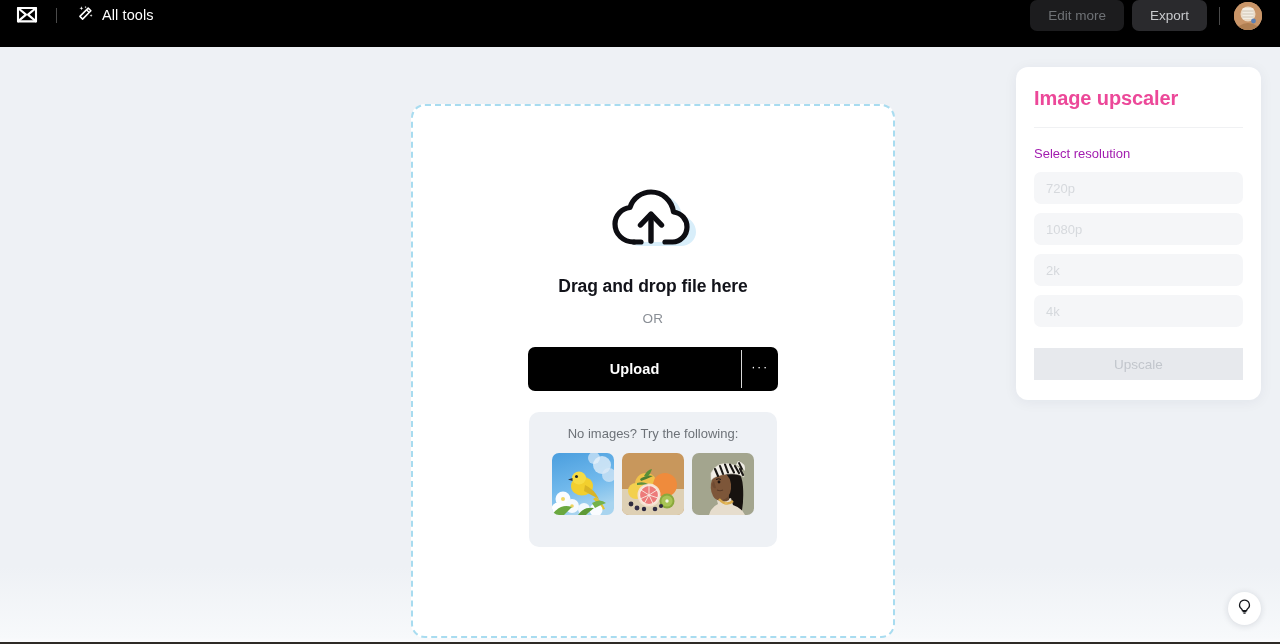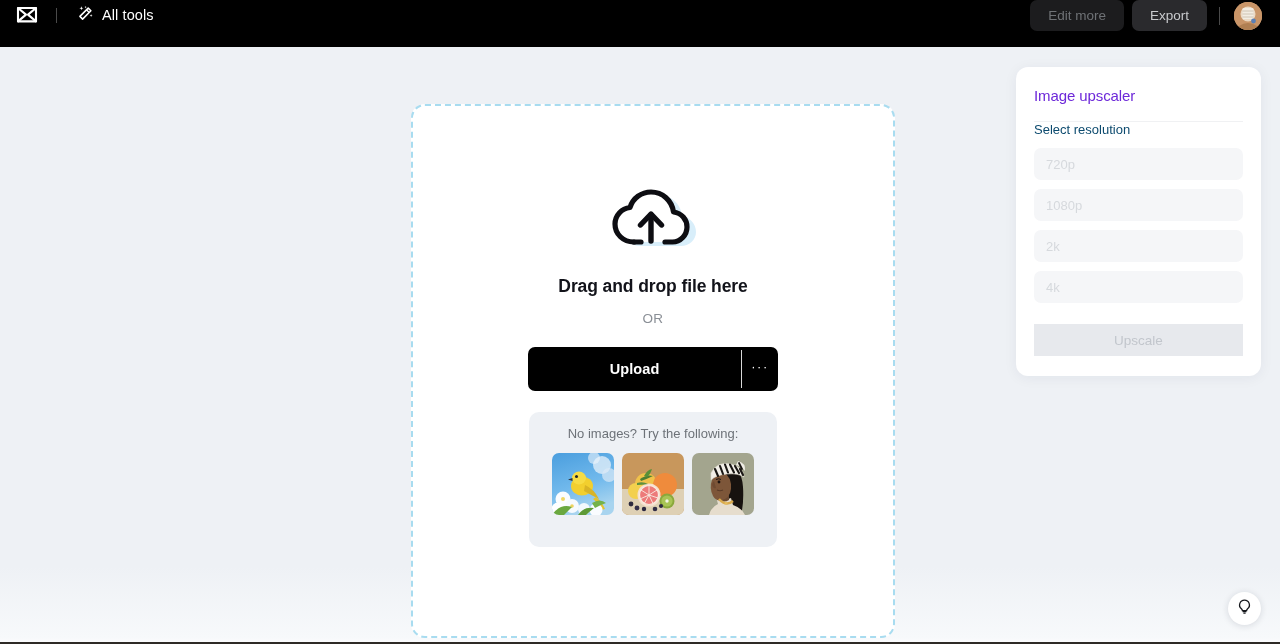--- a/index.html
+++ b/index.html
@@ -234,33 +234,34 @@
     right: 19px;
     top: 20px;
     width: 245px;
     background: #ffffff;
     border-radius: 12px;
     box-shadow: 0 2px 14px rgba(25, 40, 70, 0.06);
     padding: 20px 18px 20px 18px;
     box-sizing: border-box;
   }
   .panel-title {
-    font-size: 15px;
-    font-weight: normal;
-    color: #6d28d9;
+    font-size: 20px;
+    font-weight: bold;
+    color: #ec4899;
     letter-spacing: -0.1px;
   }
   .panel-rule {
     height: 1px;
     background: #f0f1f3;
     margin: 17px 0 0 0;
   }
   .panel-section-label {
+    margin-top: 18px;
     font-size: 13px;
-    color: #0c4a6e;
+    color: #a21caf;
   }
   .res-list {
     margin-top: 11px;
     display: flex;
     flex-direction: column;
     gap: 9px;
   }
   .res-option {
     height: 32px;
     border-radius: 7px;

